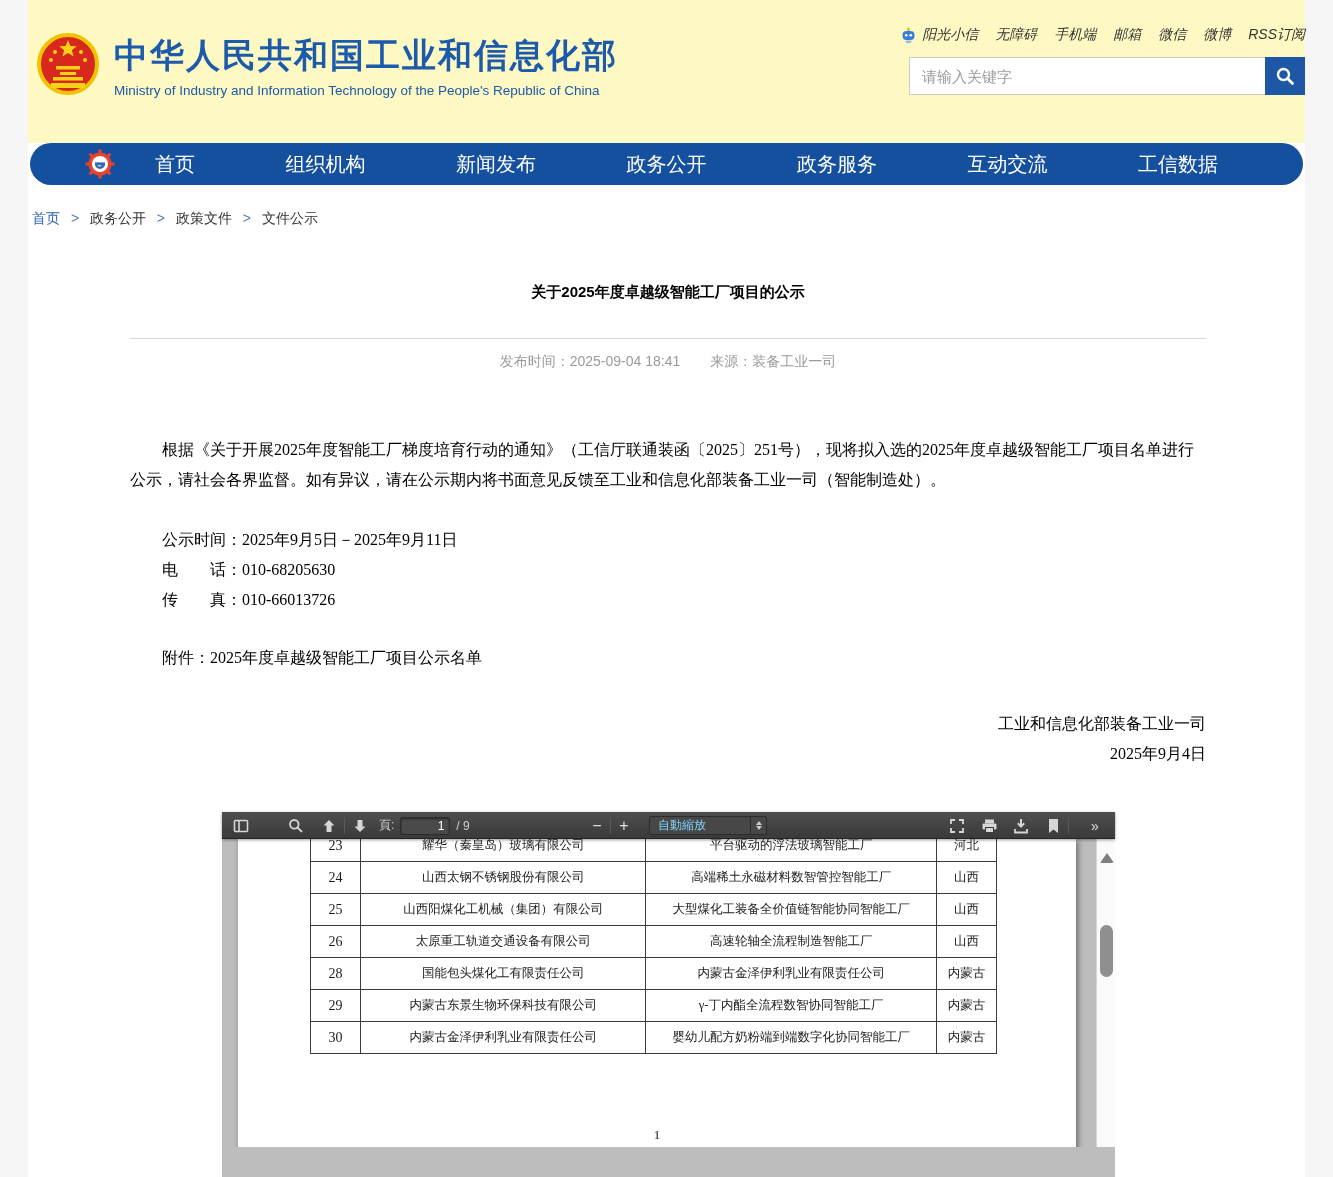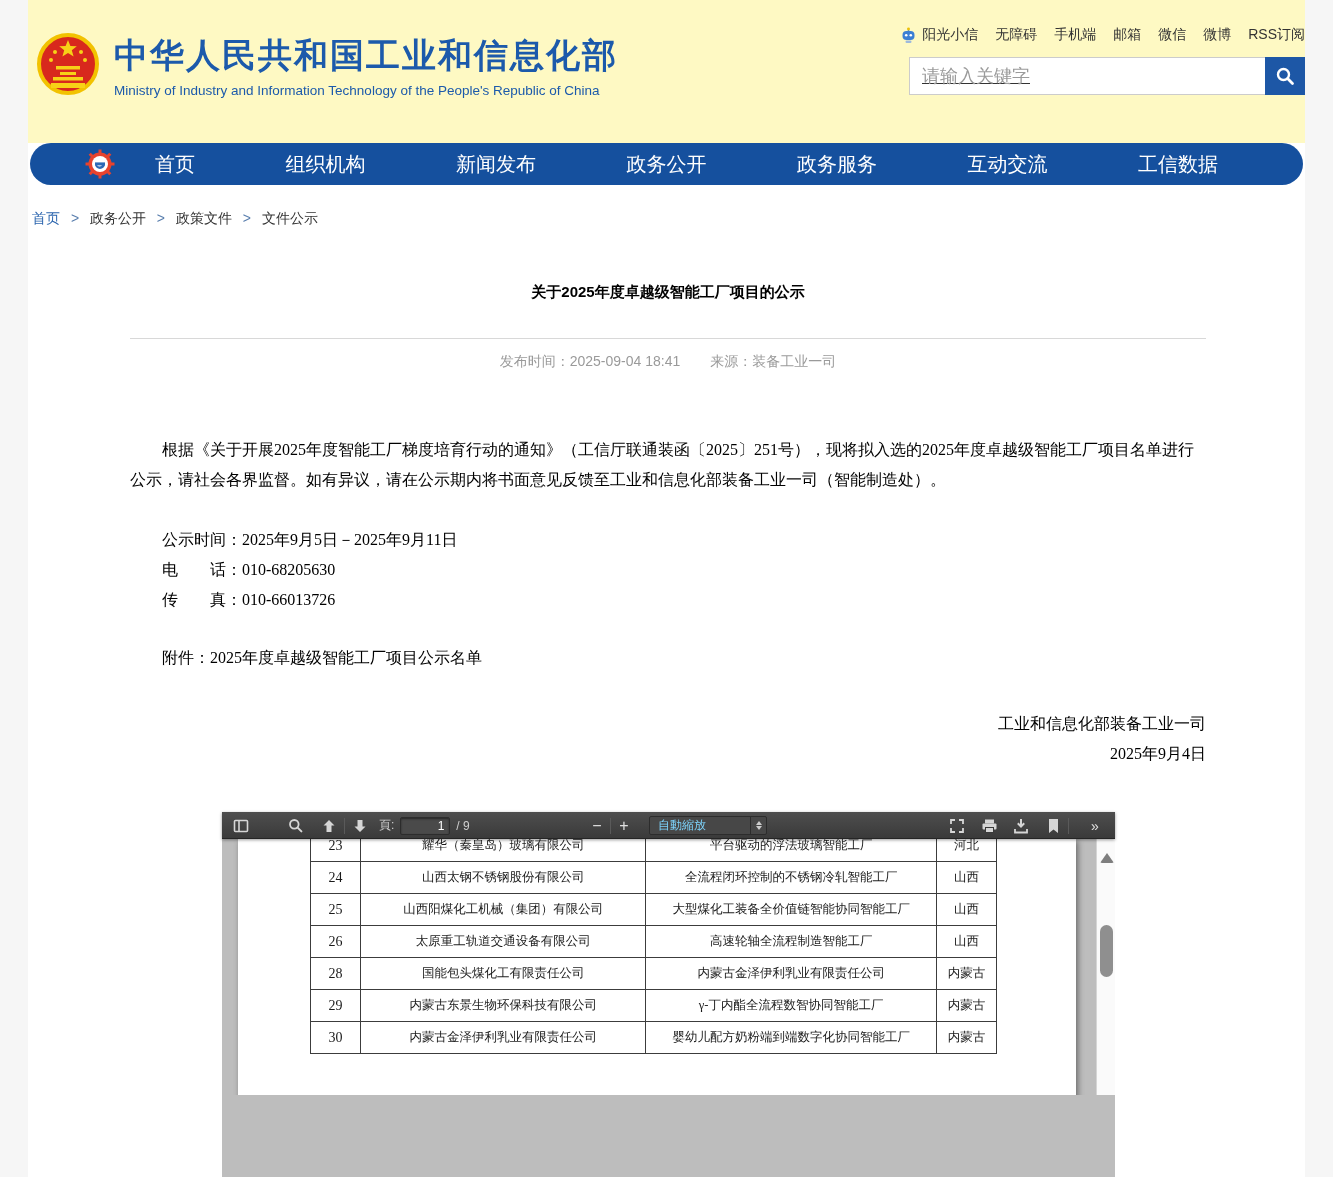--- a/index.html
+++ b/index.html
@@ -8,25 +8,25 @@
   .page { position:relative; width:1277px; height:1177px; margin:0 auto; background:#fff; }
 
   
   .header { position:absolute; top:0; left:0; right:0; height:143px; background:#fef9c3; }
   .brand { position:absolute; left:8px; top:30px; display:flex; align-items:center; gap:14px; }
   .brand-cn { font-size:34px; font-weight:bold; color:#1c5aab; letter-spacing:2px; }
   .brand-en { font-size:13.5px; color:#1c5aab; margin-top:4px; }
   .top-area { position:absolute; right:0; top:26px; width:396px; }
   .top-links { display:flex; align-items:center; justify-content:flex-end; gap:17px;
                font-size:14px; color:#333; }
-  .top-links span { cursor:pointer; white-space:nowrap; }
+  .top-links span { cursor:pointer; white-space:nowrap;font-style:italic; }
   .mini-icon { display:inline-flex; margin-right:-12px; }
   .search-box { margin-top:13px; height:38px; border:1px solid #ccc; display:flex; background:#fff; }
-  .search-box input { flex:1; border:none; outline:none; padding:0 12px; font-size:18px; color:#333;
-                      font-family:"Liberation Sans",sans-serif;text-decoration:underline; }
+  .search-box input { flex:1; border:none; outline:none; padding:0 12px; font-size:15px; color:#333;
+                      font-family:"Liberation Sans",sans-serif; }
   .search-box input::placeholder { color:#9a9a9a; }
   .search-btn { width:40px; height:38px; margin:-1px -1px -1px 0; border:none; background:#1d57a6;
                 display:flex; align-items:center; justify-content:center; cursor:pointer; }
 
   
   .nav { position:absolute; top:143px; left:2px; width:1273px; height:42px; background:#15509e;
          border-radius:21px; display:flex; align-items:center; padding:0 85px 0 55px; }
   .nav-logo { width:30px; height:30px; margin-right:40px; flex:0 0 auto; }
   .nav-items { flex:1; display:flex; justify-content:space-between; }
   .nav-item { color:#fff; font-size:20px; cursor:pointer; white-space:nowrap; }
@@ -76,21 +76,21 @@
                  background:#474747; border:1px solid #2c2c2c; border-radius:2px; cursor:pointer; }
   .zoom-select .zs-label { flex:1; padding-left:8px; color:#7dd3fc; }
   .zoom-select .zs-arrows { width:16px; height:100%; border-left:1px solid #2c2c2c;
                  display:flex; flex-direction:column; align-items:center; justify-content:center; gap:1px; }
   .zs-arrows i { width:0; height:0; border-left:3px solid transparent; border-right:3px solid transparent; }
   .zs-up { border-bottom:4px solid #ccc; }
   .zs-dn { border-top:4px solid #ccc; }
   .tb-right .tb-btn { margin-left:10px; }
   .more-glyph { font-size:14px; letter-spacing:-2px; color:#e0e0e0; }
 
-  .viewer-body { position:relative; height:256px; overflow:hidden; }
+  .viewer-body { position:relative; height:308px; overflow:hidden; }
   .pdf-page { position:absolute; left:16px; top:0; width:838px; height:329px; background:#fff;
               box-shadow:2px 2px 6px rgba(0,0,0,.45); overflow:visible; }
   .table-clip { position:absolute; left:72px; top:0; width:687px; height:248px; overflow:hidden; }
   table.pdf-table { border-collapse:collapse; width:687px; margin-top:-10px;
                     font-family:"Liberation Serif", serif; }
   .pdf-table td { border:1px solid #3c3c3c; height:32px; text-align:center; vertical-align:middle;
                   color:#1a1a1a; font-size:12.5px; padding:0 4px; }
   .pdf-table .td-no { width:50px; font-size:14px; }
   .pdf-table .td-company { width:285px; position:relative; }
   .pdf-table .td-project { width:290px; }
@@ -322,21 +322,21 @@
     <td class="td-project">平台驱动的浮法玻璃智能工厂</td>
     <td class="td-province">河北</td>
   </tr>
 
   <tr>
     <td class="td-no">24</td>
     <td class="td-company">
       
       <span class="company-text">山西太钢不锈钢股份有限公司</span>
     </td>
-    <td class="td-project">全流程闭环控制的不锈钢冷轧智能工厂</td>
+    <td class="td-project">高端稀土永磁材料数智管控智能工厂</td>
     <td class="td-province">山西</td>
   </tr>
 
   <tr>
     <td class="td-no">25</td>
     <td class="td-company">
       
       <span class="company-text">山西阳煤化工机械（集团）有限公司</span>
     </td>
     <td class="td-project">大型煤化工装备全价值链智能协同智能工厂</td>

